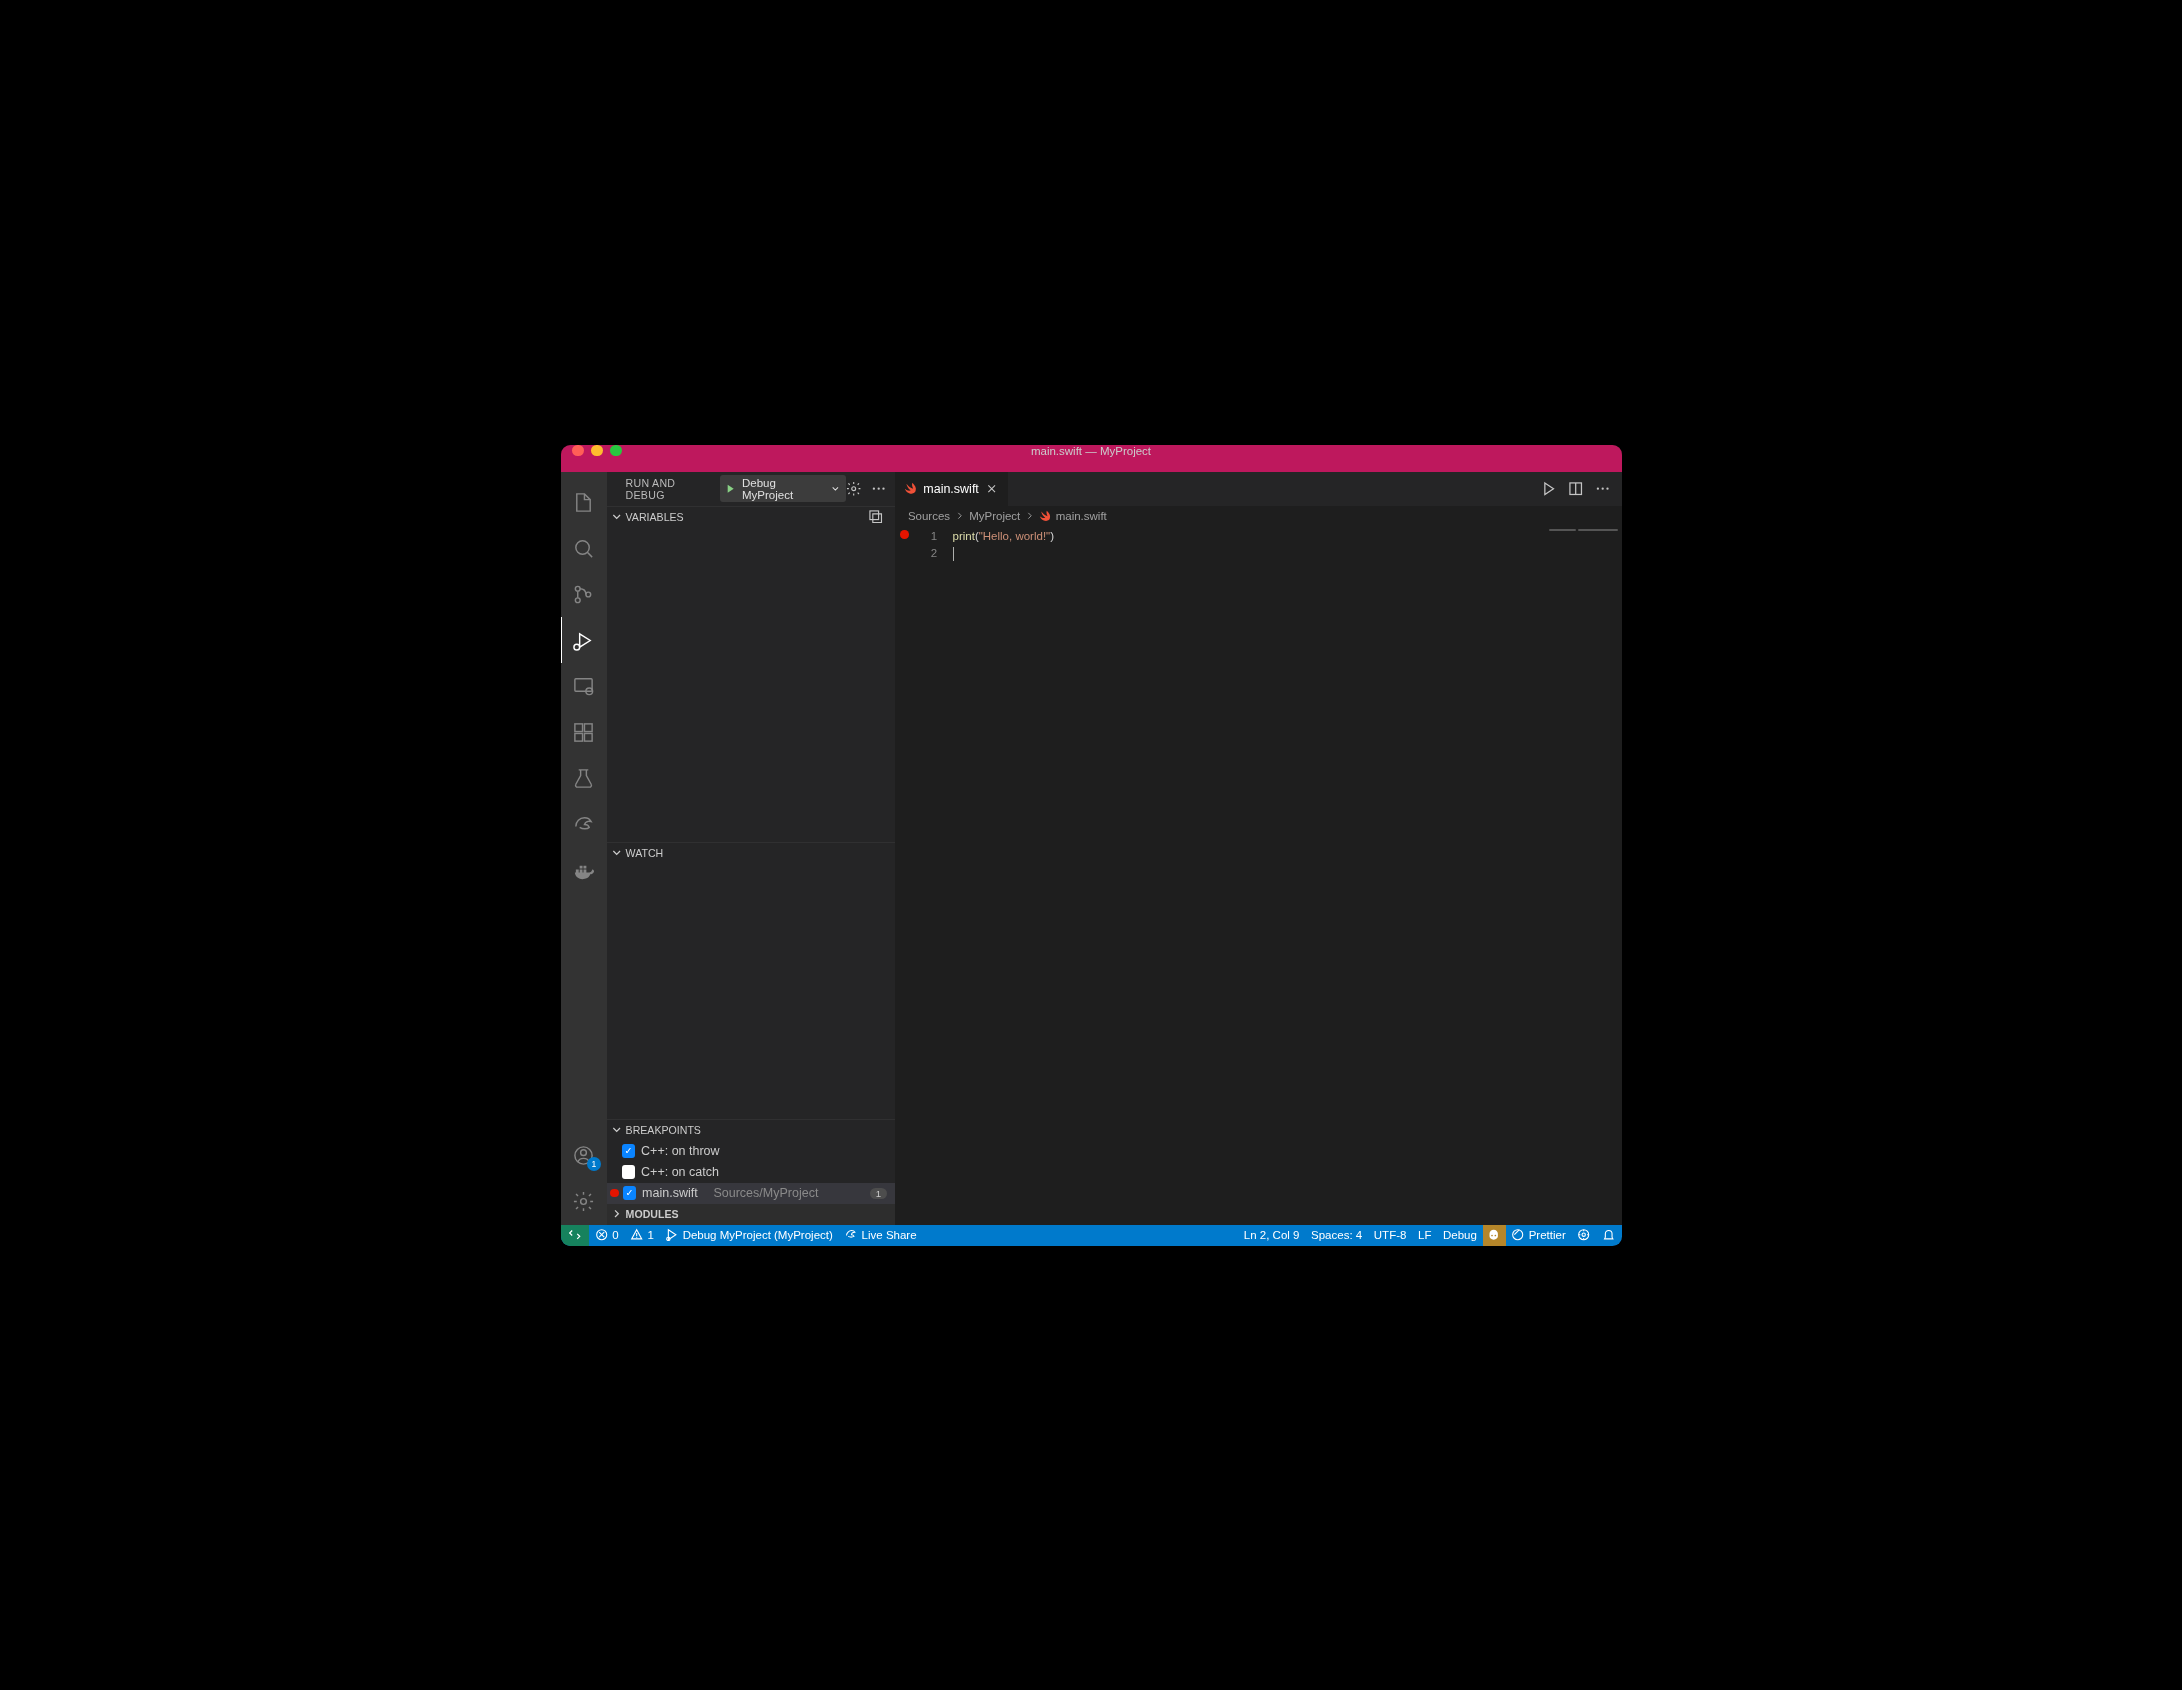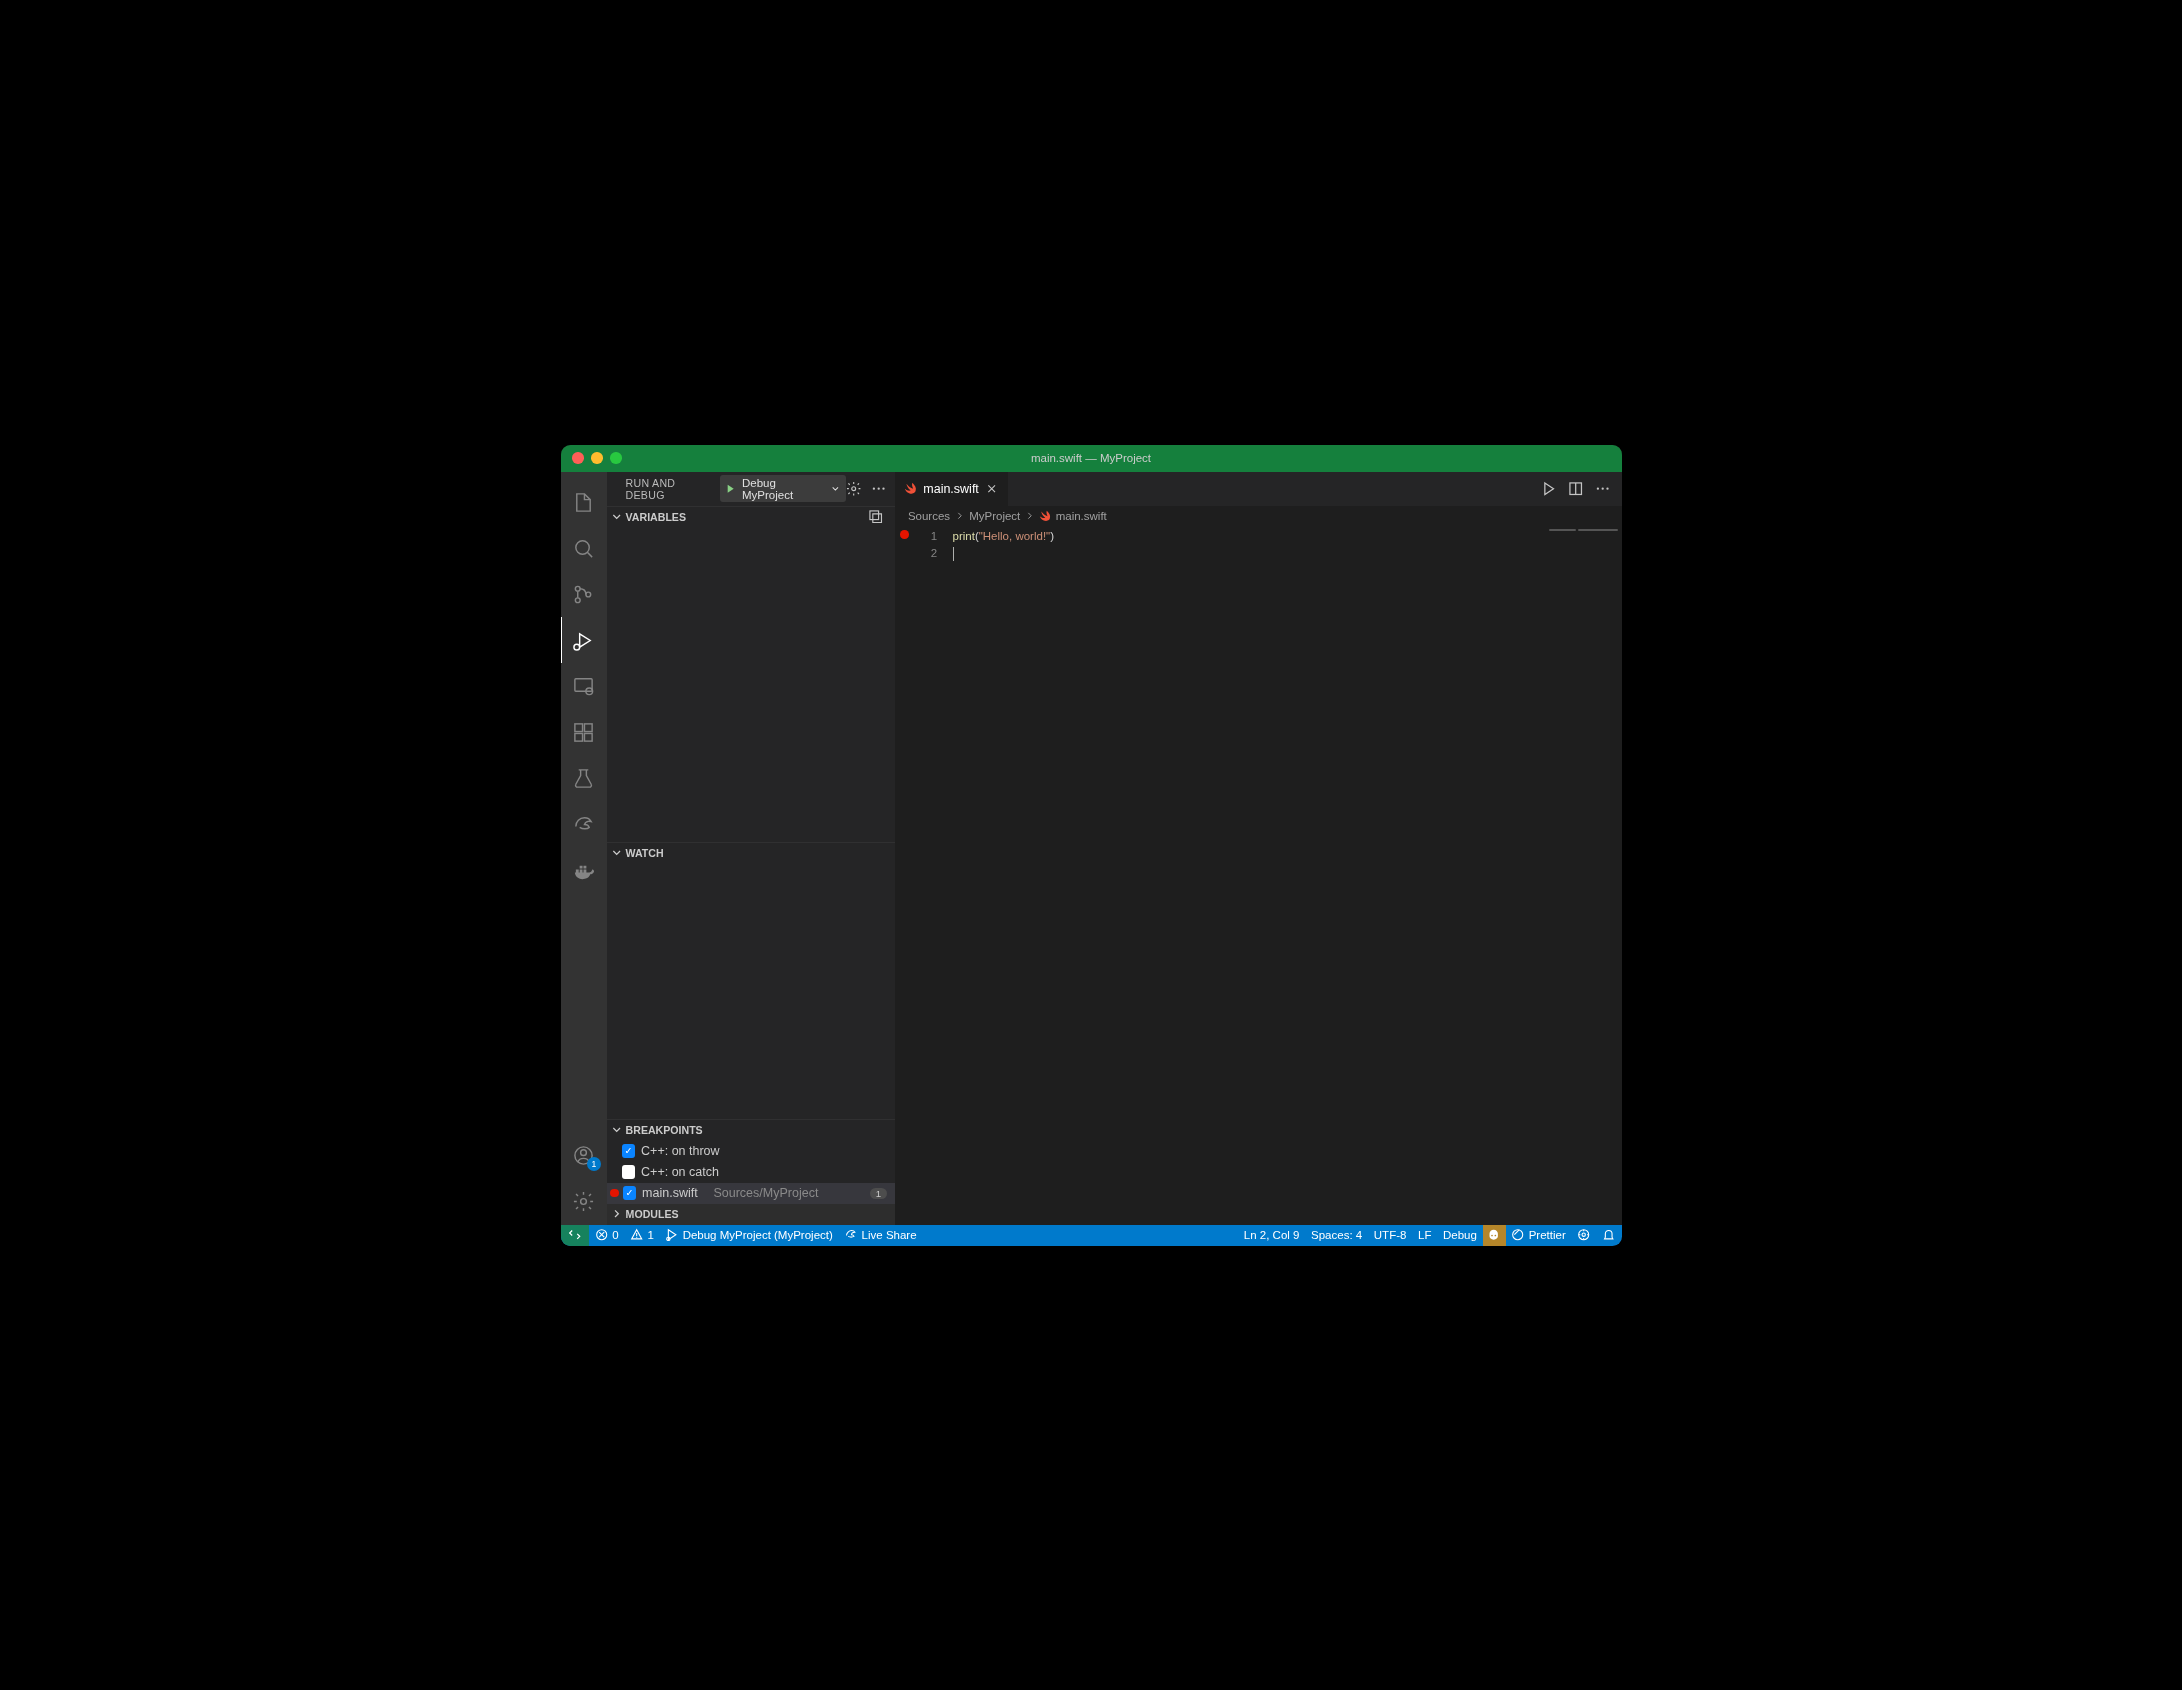--- a/index.html
+++ b/index.html
@@ -1,39 +1,39 @@
 <!DOCTYPE html>
 <html><head>
 <meta charset="utf-8">
 <style>
 * { margin:0; padding:0; box-sizing:border-box; font-family:-apple-system,BlinkMacSystemFont,"Segoe UI",sans-serif; }
 body { background:#000; display:flex; align-items:center; justify-content:center; min-height:100vh; }
 .window { width:1061px; height:801px; background:#1e1e1e; border-radius:9.6px; overflow:hidden; display:flex; flex-direction:column; box-shadow:0 19px 58px rgba(0,0,0,0.5); }
-.titlebar { height:27px; background:#15803d; display:flex; align-items:center; position:relative; }
+.titlebar { height:27px; background:#be185d; display:flex; position:relative; }
 .traffic { display:flex; gap:7.7px; margin-left:11.5px; }
 .dot { width:11.5px; height:11.5px; border-radius:50%; }
 .dot.r{background:#ff5f57}.dot.y{background:#febc2e}.dot.g{background:#28c840}
 .title { position:absolute; left:50%; transform:translateX(-50%); color:#ccc; font-size:11.5px; }
 .body { flex:1; display:flex; min-height:0; }
 .activity { width:46px; background:#333333; display:flex; flex-direction:column; align-items:center; padding-top:7.7px; }
 .activity .ai { width:46px; height:46px; display:flex; align-items:center; justify-content:center; color:#858585; cursor:pointer; position:relative; }
 .activity .ai.active { color:#fff; }
 .activity .ai.active::before { content:""; position:absolute; left:0; top:0; bottom:0; width:1.9px; background:#fff; }
 .activity .spacer{flex:1}
 .activity .ai svg{width:23px;height:23px}
 .badge { position:absolute; bottom:7.7px; right:5.8px; background:#007acc; color:#fff; border-radius:7.7px; font-size:8.6px; min-width:13.4px; height:13.4px; display:flex; align-items:center; justify-content:center; padding:0 2.9px; }
 .sidebar { width:288px; background:#252526; display:flex; flex-direction:column; color:#ccc; font-size:12.5px; }
 .sb-head { height:34px; display:flex; align-items:center; padding:0 7.7px 0 19px; font-size:10.6px; color:#bbb; }
 .sb-head .lbl { letter-spacing:0.3px; }
 .config { display:flex; align-items:center; gap:5.8px; margin-left:7.7px; background:#3c3c3c; border-radius:2.9px; padding:1.9px 5.8px; font-size:11.5px; color:#e0e0e0; cursor:pointer;}
 .config svg{width:11.5px;height:11.5px}
 .sb-head .icons { margin-left:auto; display:flex; gap:9.6px; color:#c5c5c5;}
 .sb-head .icons svg{width:15.4px;height:15.4px;cursor:pointer}
 .section { border-top:1px solid rgba(255,255,255,0.05); }
-.sec-head { height:21px; display:flex; align-items:center; padding:0 3.8px; font-size:10.6px; font-weight:700; color:#ccc; cursor:pointer;}
+.sec-head { height:21px; display:flex; align-items:center; padding:0 3.8px; font-size:10.6px; font-weight:400; color:#ccc; cursor:pointer;}
 .sec-head svg{width:13.4px;height:13.4px;margin-right:1.9px}
 .sec-head .tail{margin-left:auto;display:flex;gap:5.8px;padding-right:5.8px;color:#c5c5c5}
 .sec-head .tail svg{width:15.4px;height:15.4px}
 .sec-body { font-size:12.5px; }
 .bp-row { display:flex; align-items:center; height:21px; padding-left:15.4px; gap:5.8px;}
 .cb { width:13.4px; height:13.4px; border-radius:2.9px; display:flex; align-items:center; justify-content:center; font-size:9.6px; color:#fff;}
 .cb.on{background:#0a84ff}.cb.off{background:#fff}
 .bp-dot{width:8.6px;height:8.6px;border-radius:50%;background:#e51400;margin-left:-11.5px;margin-right:-1.9px;}
 .bp-row.sel{background:#37373d}
 .bp-path{color:#8a8a8a;margin-left:10px}

